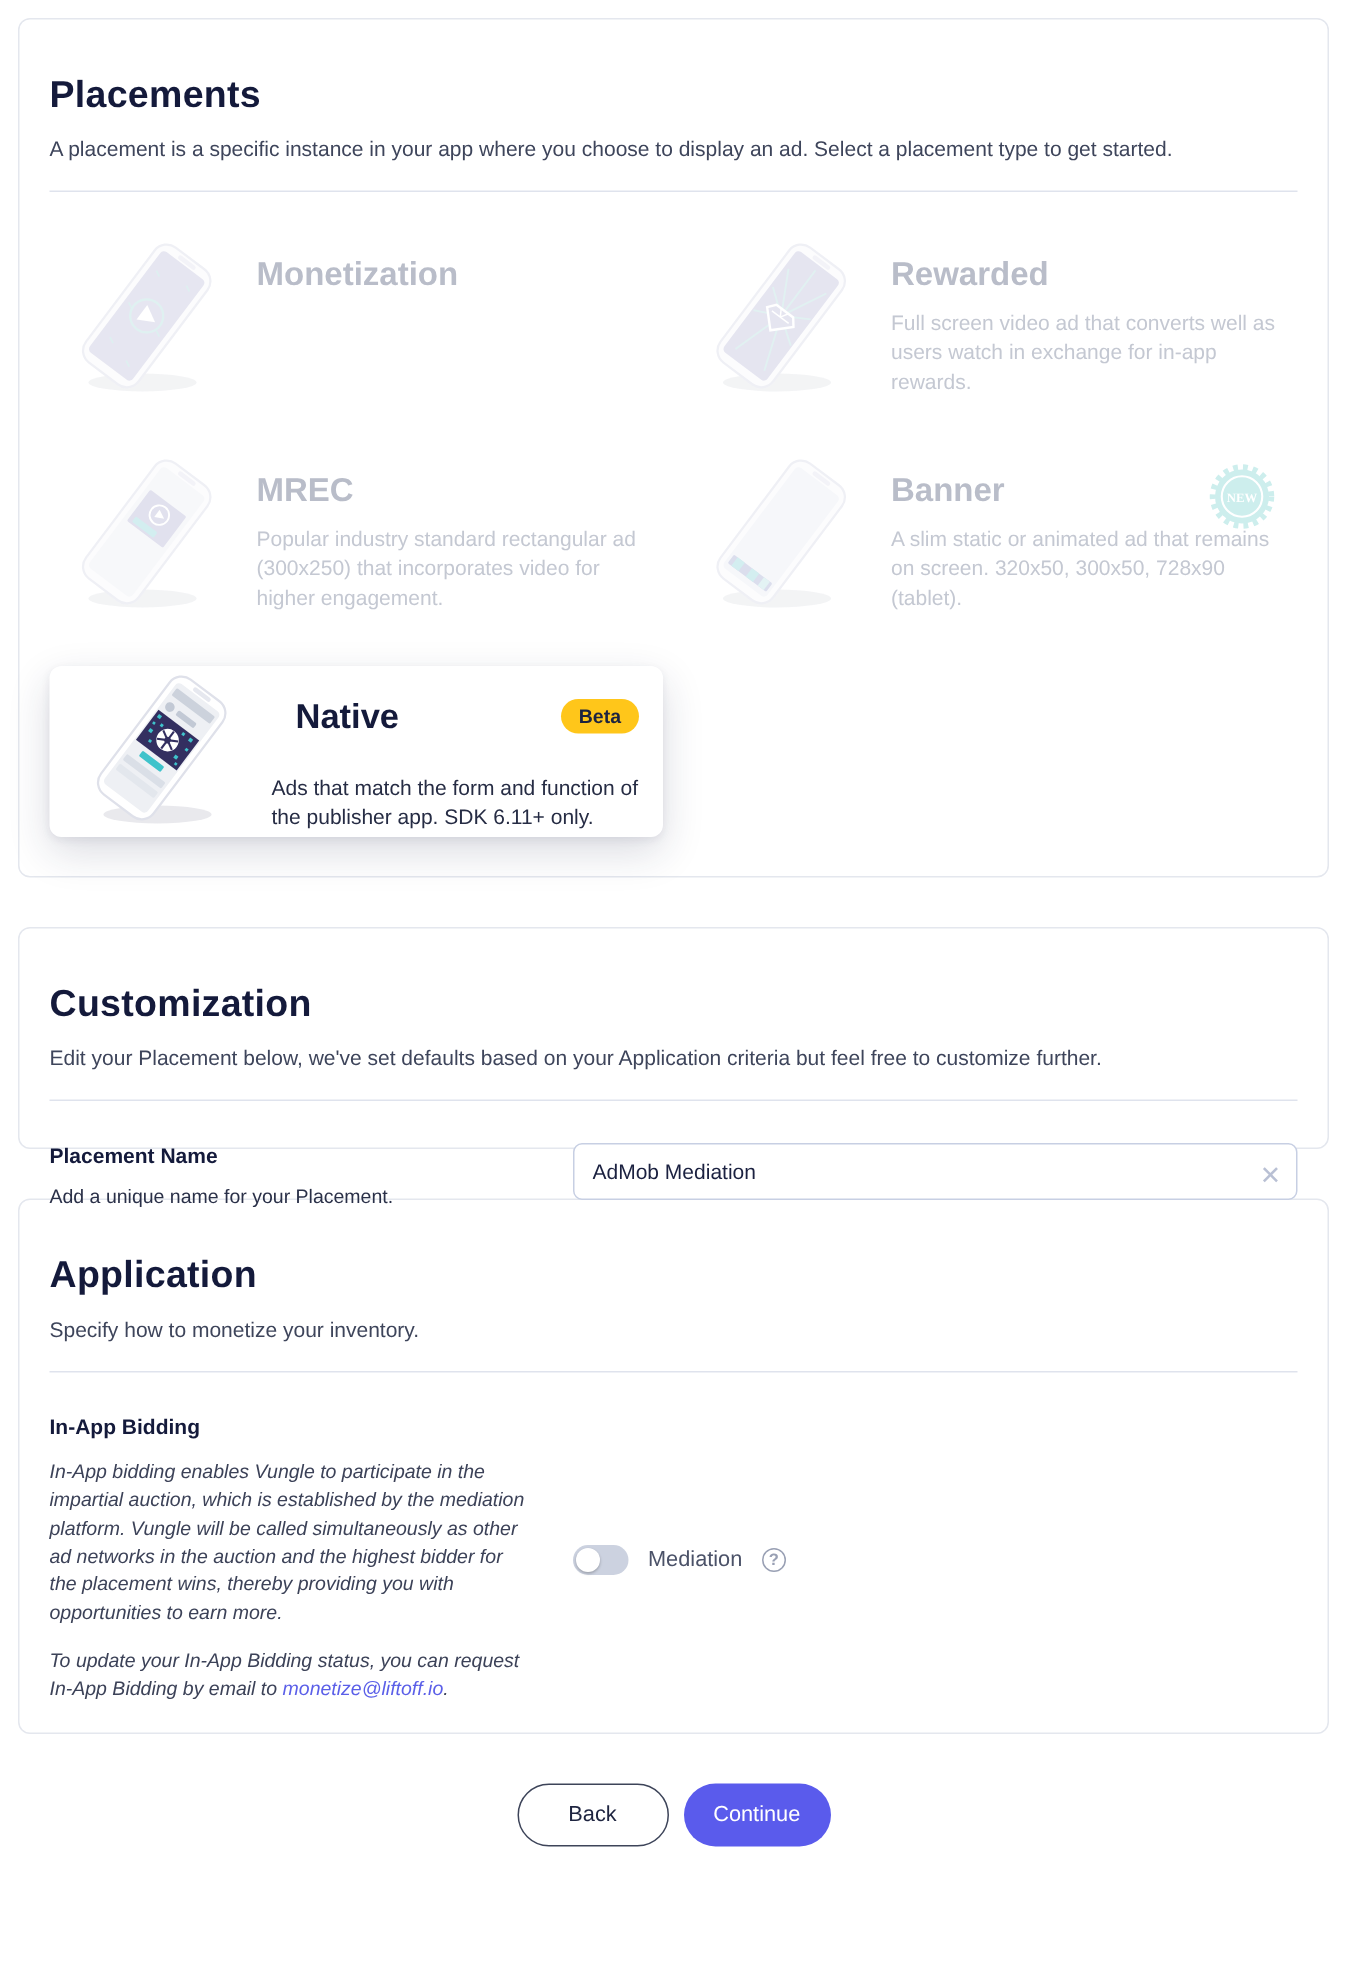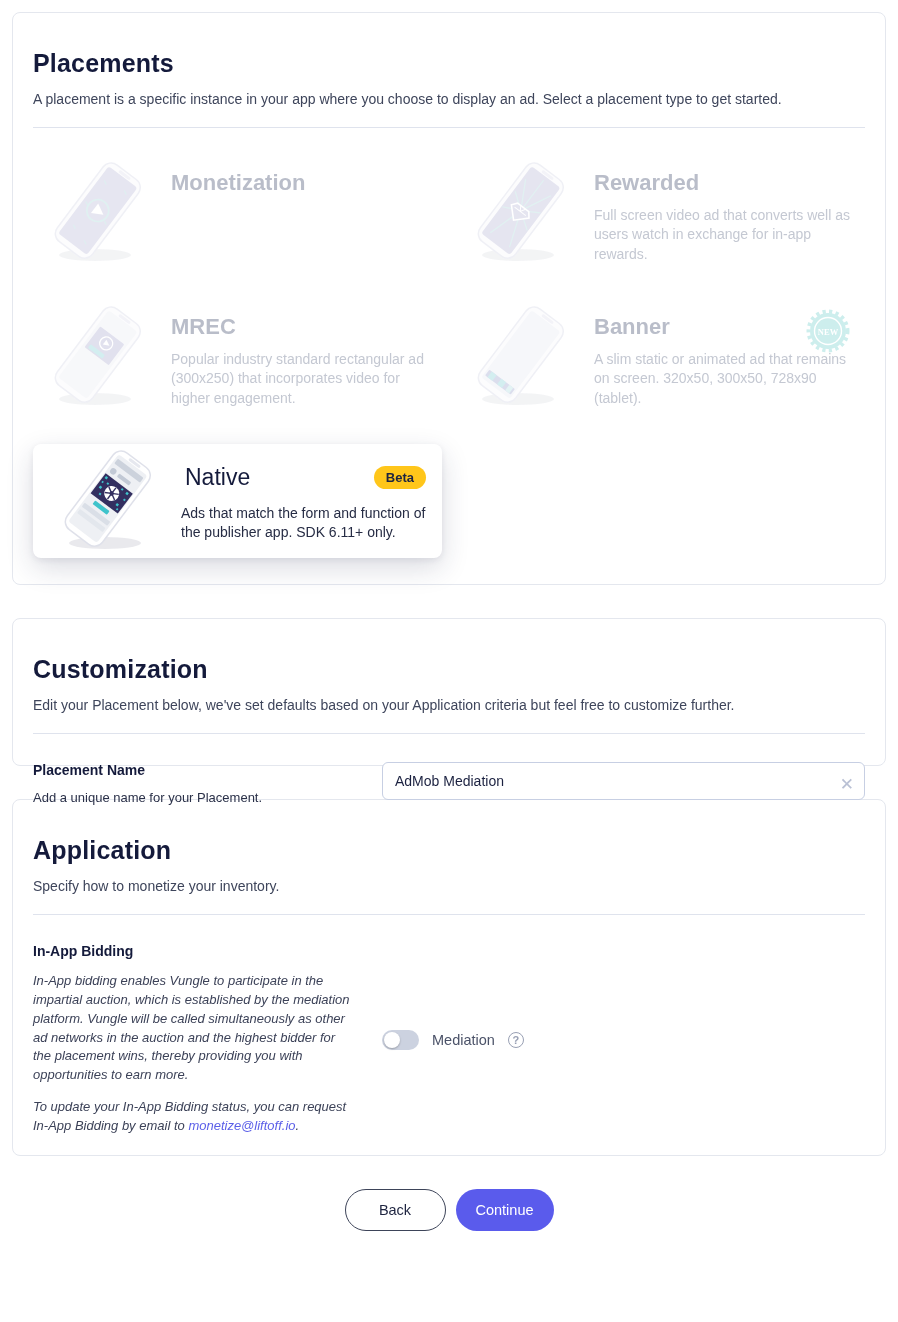--- a/index.html
+++ b/index.html
@@ -40,21 +40,21 @@
   .placement-item.disabled .icon-wrap { opacity: .62; }
   .new-seal { position: absolute; top: 10px; right: 14px; }
 
   .placement-item.selected {
     background: #fff; border-radius: 8px; align-items: center;
     box-shadow: 0 10px 28px rgba(33,39,77,.16), 0 2px 6px rgba(33,39,77,.08);
     padding: 10px 16px; height: 114px; margin-top: 2px;
   }
   .placement-item.selected .pt { flex: 1; padding-top: 0; }
   .title-row { display: flex; align-items: center; justify-content: space-between; margin-bottom: 9px; }
-  .placement-item.selected h3 { font-size: 23px; font-weight: 400; color: #141a3b; margin: 4px; }
+  .placement-item.selected h3 { font-size: 23px; font-weight: 700; color: #141a3b; margin: 16px; }
   .placement-item.selected p { font-size: 14px; color: #262c44; max-width: 268px; }
   .beta-badge {
     background: #ffc61a; color: #1c2340; font-size: 13px; font-weight: 600;
     border-radius: 13px; padding: 5px 12px; line-height: 1;
   }
 
   
   #customization-card { height: 148px; }
   .field-row { display: flex; margin-top: 28px; }
   .field-left { width: 349px; flex: none; padding-right: 30px; }

